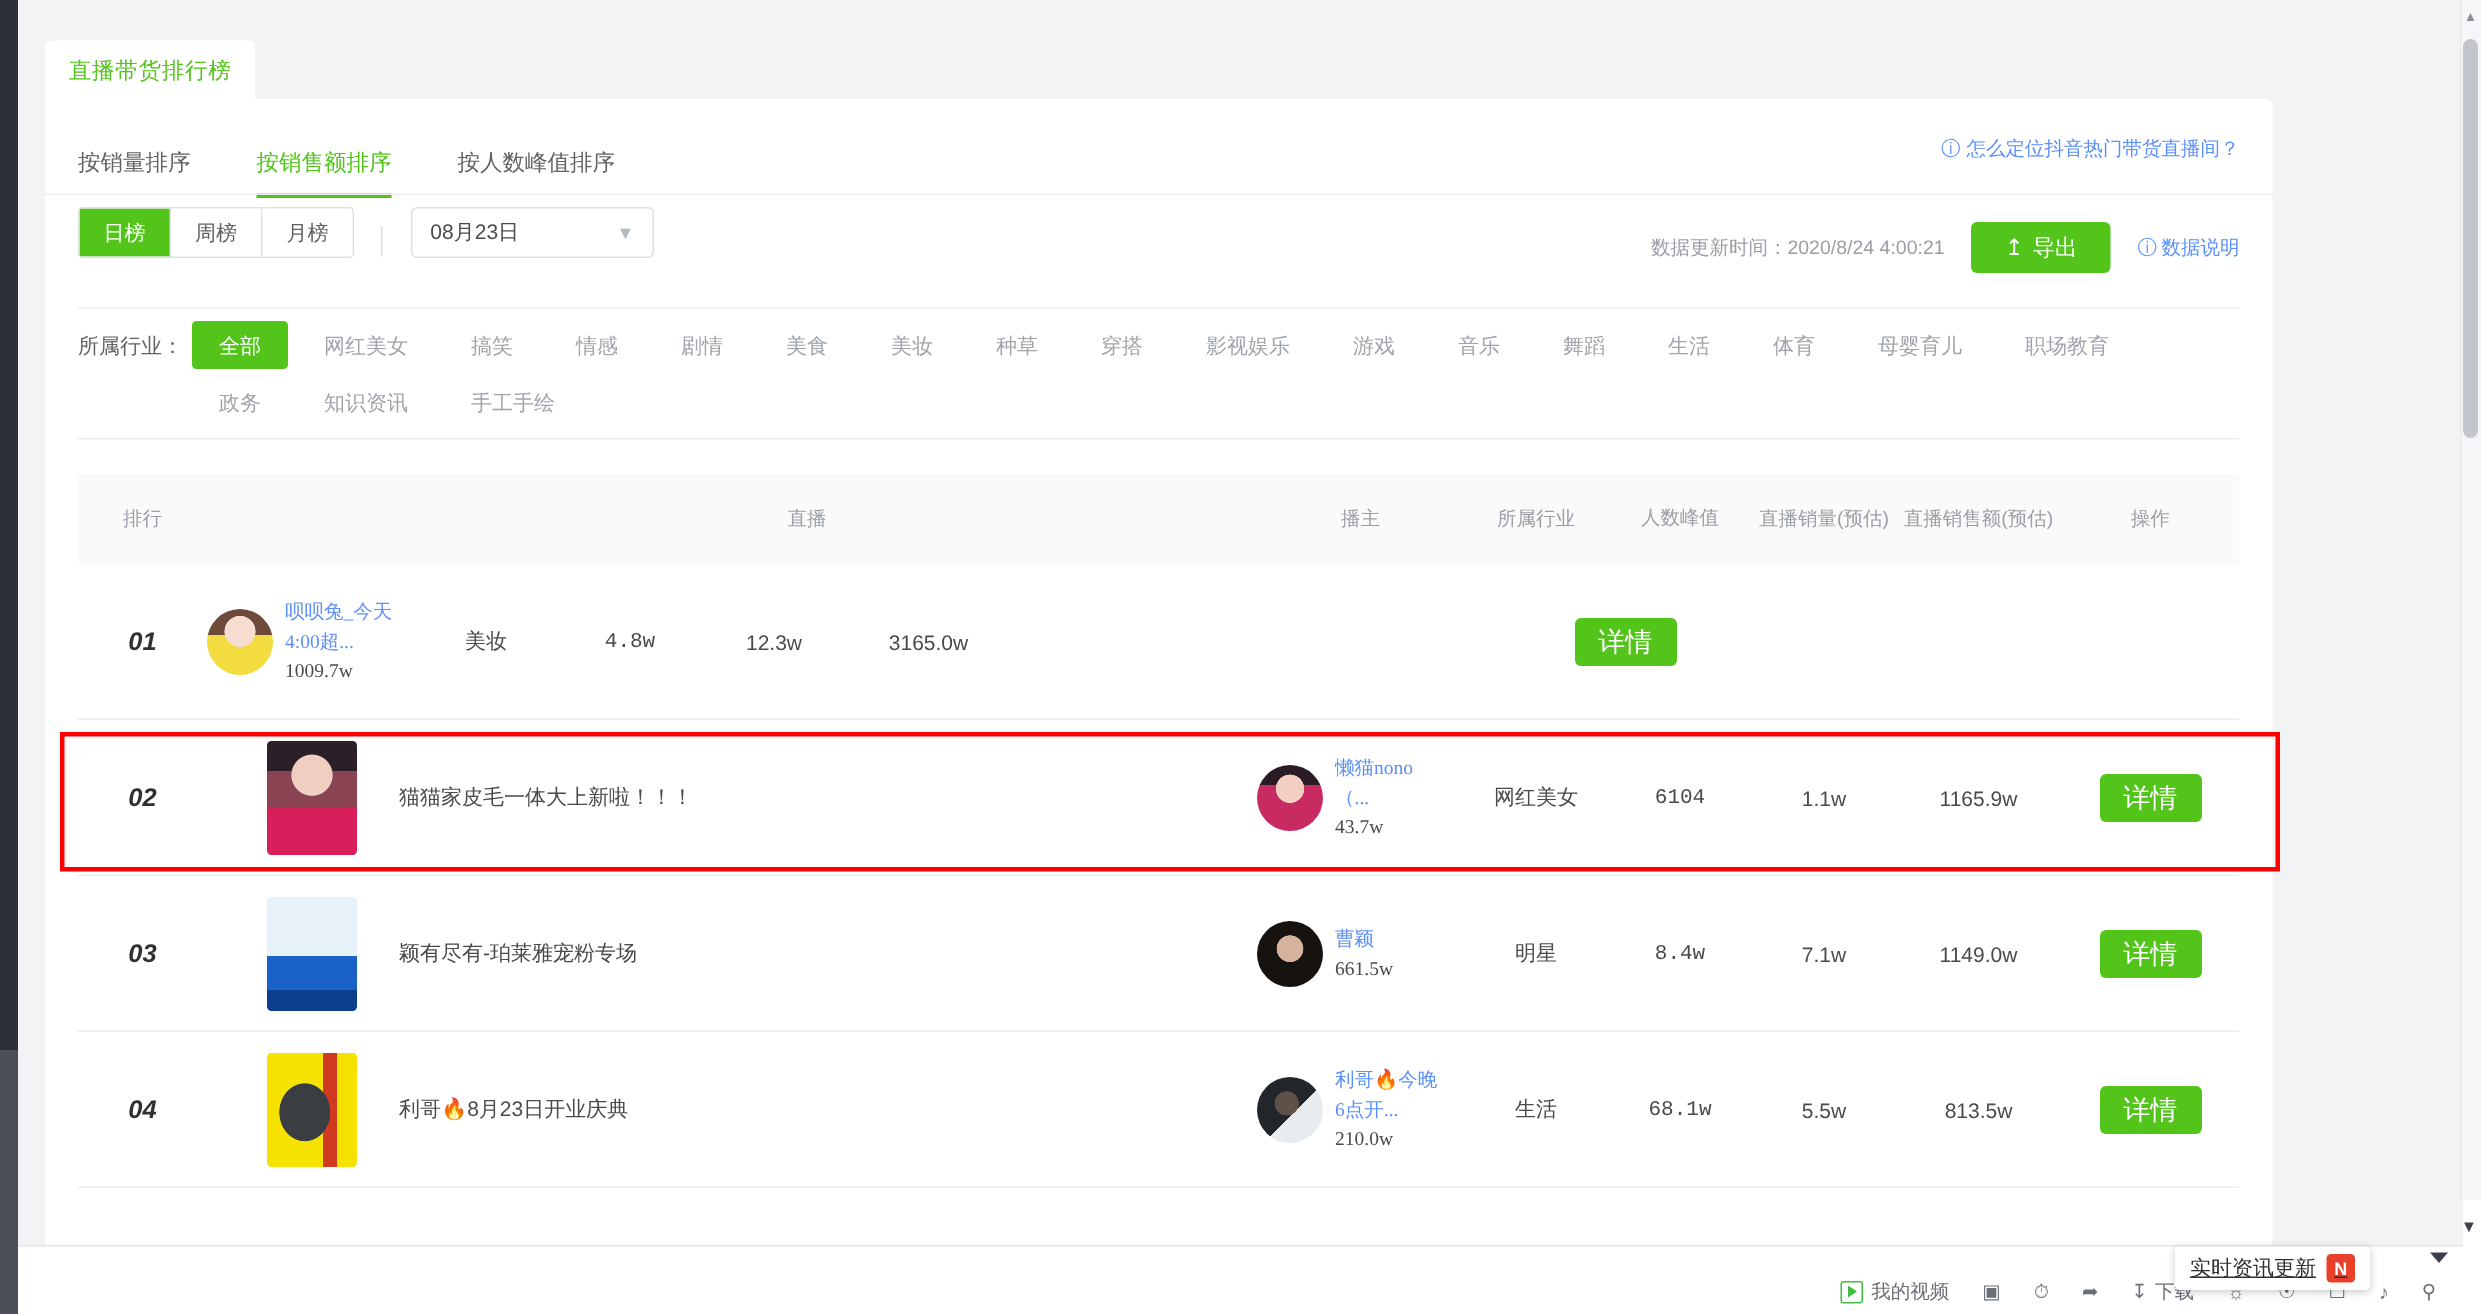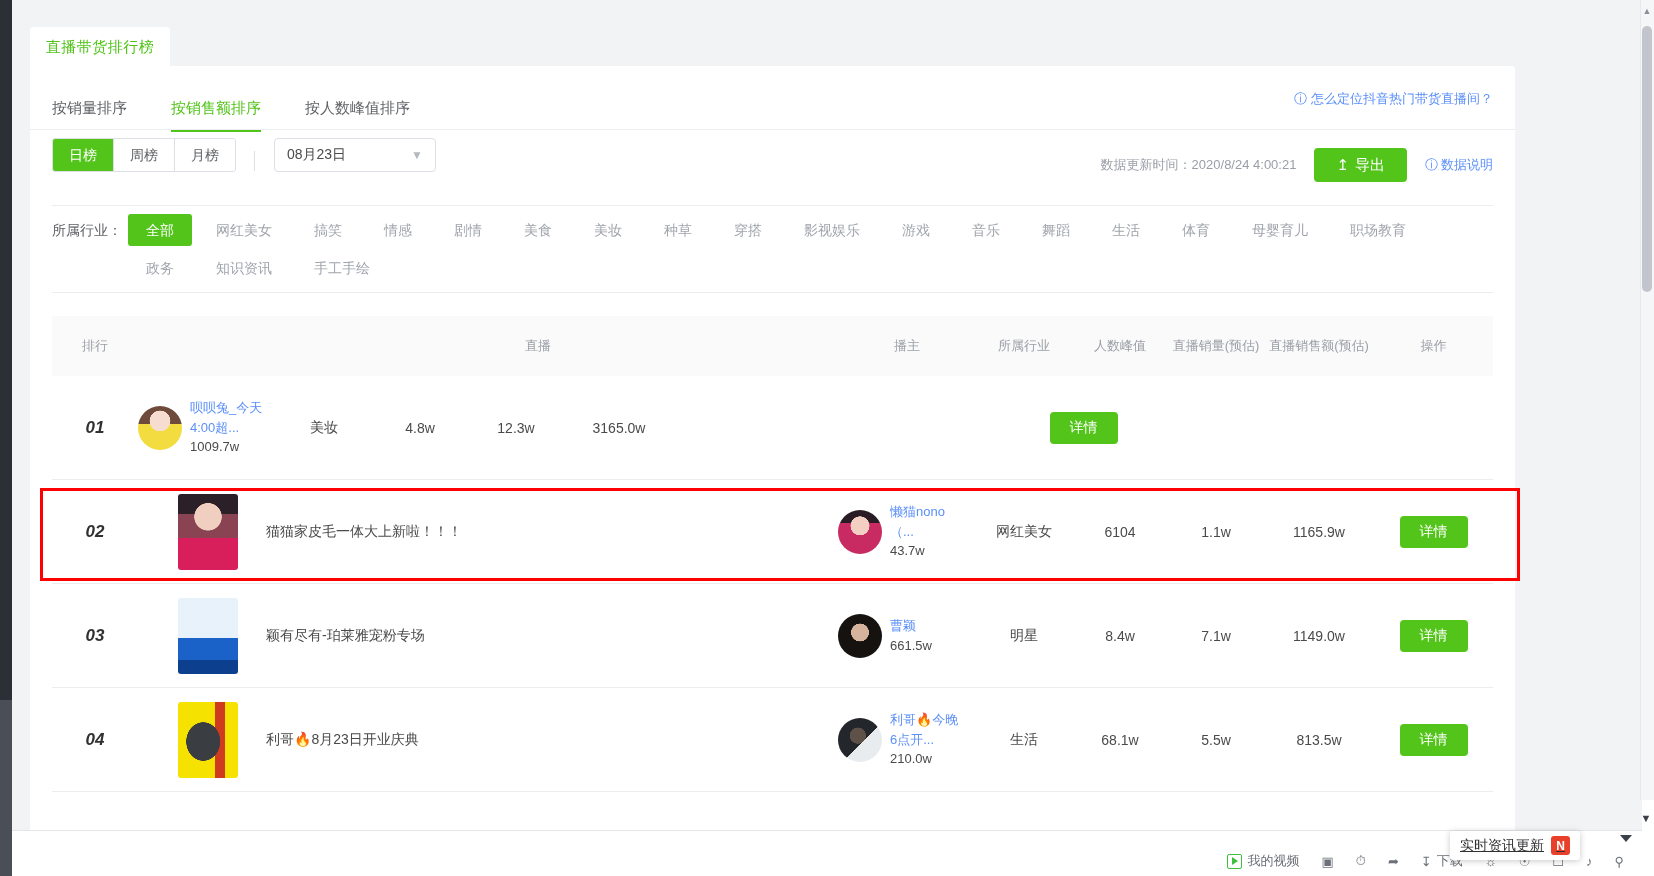--- a/index.html
+++ b/index.html
@@ -85,35 +85,35 @@
 
   
   .table { position:absolute; left:22px; top:250px; width:1441px; }
   .trow { display:flex; align-items:center; }
   .thead { background:#fafafa; height:60px; color:#9a9ea6; font-size:13px; }
   .thead .cell { text-align:center; line-height:1.25; }
   .c-rank  { width:86px;  flex:0 0 86px;  text-align:center; }
   .c-live  { width:700px; flex:0 0 700px; display:flex; align-items:center; }
   .c-host  { width:138px; flex:0 0 138px; display:flex; align-items:center; }
   .c-ind   { width:96px;  flex:0 0 96px;  text-align:center; }
-  .c-peak  { width:96px;  flex:0 0 96px;  text-align:center; }
+  .c-peak  { width:96px;  flex:0 0 96px;  text-align:center;font-family:Liberation Mono, monospace; }
   .c-vol   { width:96px;  flex:0 0 96px;  text-align:center; }
   .c-amt   { width:110px; flex:0 0 110px; text-align:center; }
   .c-act   { width:119px; flex:1 1 auto;  text-align:center; }
 
   .tbody-row { height:104px; border-bottom:1px solid #ebedf0; font-size:14px; color:#4a4a4a; position:relative; }
   .rank { font-style:italic; font-weight:bold; font-size:17px; color:#303133; }
   .thumb { width:60px; height:76px; border-radius:3px; margin-left:40px; flex:0 0 60px; overflow:hidden; }
   .live-title { margin-left:28px; font-size:14px; color:#4a4a4a; }
   .avatar { width:44px; height:44px; border-radius:50%; flex:0 0 44px; overflow:hidden; }
-  .host-name { margin-left:8px; font-size:13px; color:#5b8ff9; line-height:1.5; width:74px; }
+  .host-name { margin-left:8px; font-size:13px; color:#5b8ff9; line-height:1.5; width:74px;font-family:Liberation Serif, serif; }
   .host-fans { color:#4a4a4a; display:block; }
   .detail-btn {
     background:#52c41a; color:#fff; border:none; border-radius:4px;
-    width:68px; height:32px; font-size:14px; cursor:pointer;
+    width:68px; height:32px; font-size:18px; cursor:pointer;
   }
   .hl-box {
     position:absolute; left:40px; top:488px; width:1480px; height:93px;
     border:3px solid #ff0000; pointer-events:none; z-index:20;
   }
 
   
   .ph1 { width:100%; height:100%; background:
       radial-gradient(circle at 50% 32%, #f3d9c9 0 24%, transparent 25%),
       linear-gradient(180deg,#b98a6a 0 36%, #e8cdb8 36% 72%, #f4f0ec 72% 100%); }

